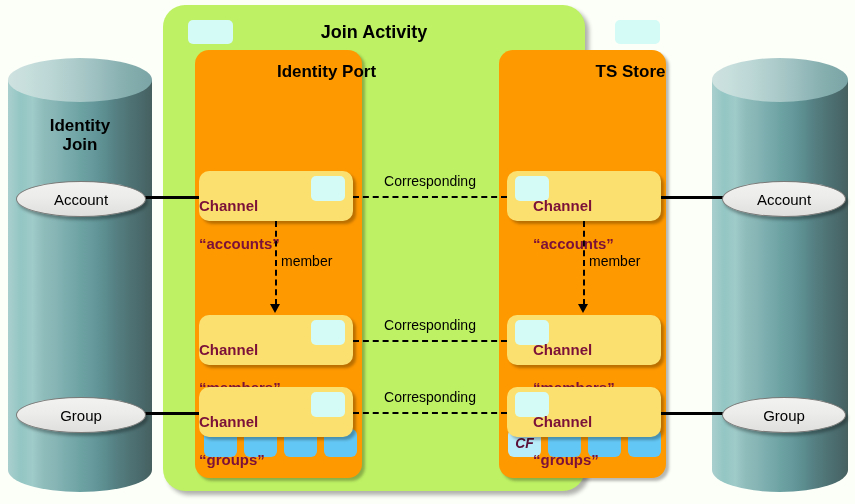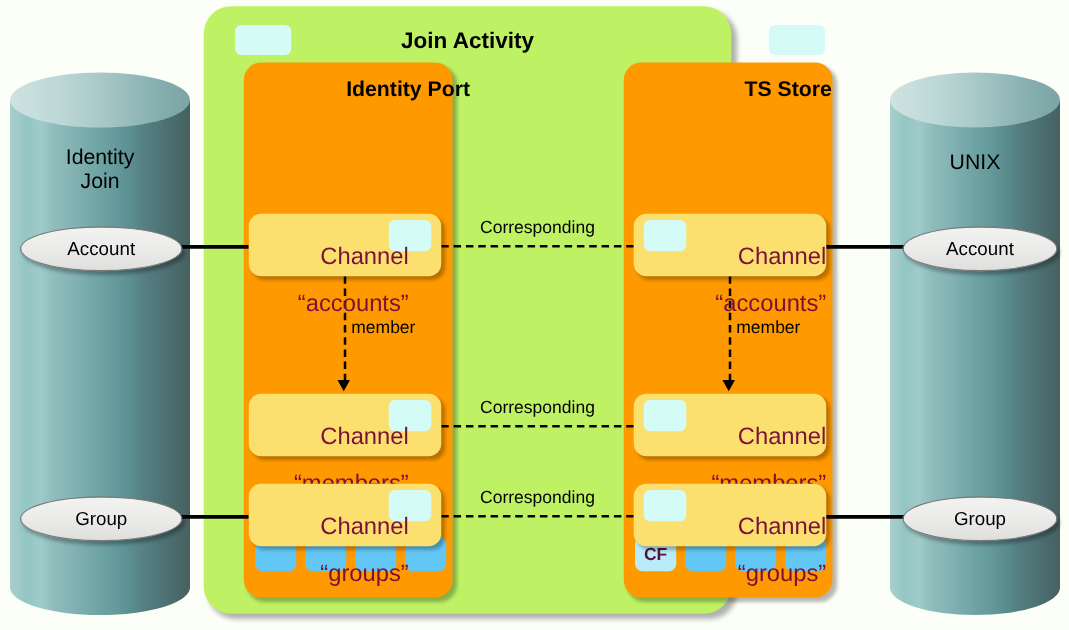--- a/index.html
+++ b/index.html
@@ -16,21 +16,21 @@
   .cyl-bot{position:absolute;left:0;bottom:0;width:100%;height:44px;border-radius:50%;
      background:linear-gradient(to right,
         #a9cfcd 0%, #93c6c4 9%, #9fcbc9 17%, #8ebcbb 25%,
         #87b5b5 33%, #7aacad 41%, #6ea3a4 50%, #669a9c 58%,
         #5c8e90 67%, #557f82 75%, #4f7476 84%, #4a6a6c 92%, #46605f 100%);}
   .cyl-top{position:absolute;left:0;top:0;width:100%;height:44px;border-radius:50%;
      background:linear-gradient(to right,
         #cfe2e0 0%, #c6dedc 14%, #bcd7d6 28%, #b0cecd 42%,
         #a3c4c4 56%, #93b8b9 70%, #84adae 84%, #7aa4a5 100%);}
   .cyl-label{position:absolute;left:0;width:100%;text-align:center;color:#000;
-     font-weight:normal;font-size:17px;line-height:19px;z-index:5;}
+     font-weight:bold;font-size:17px;line-height:19px;z-index:5;}
 
   
   .tag{position:absolute;z-index:6;border-radius:50%;
      background:linear-gradient(to bottom,#f2f2f0 0%,#ececeb 45%,#dfdfde 100%);
      border:1px solid #7a7a78;
      box-shadow:2px 3px 3px rgba(0,0,0,0.30);
      display:flex;align-items:center;justify-content:center;
      color:#000;font-size:15px;}
 
   
@@ -52,43 +52,43 @@
      background:#ff9900;border-radius:14px;
      box-shadow:3px 3px 3px rgba(0,0,0,0.28);}
   #port-identity{left:32px;}
   #port-ts{left:336px;}
   .port-title{position:absolute;left:0;top:12px;width:100%;text-align:center;
      font-weight:bold;font-size:17px;color:#000;margin-left:48px;}
 
   
   .chan{position:absolute;width:154px;height:50px;border-radius:10px;
      background:#fbe070;box-shadow:3px 3px 3px rgba(0,0,0,0.28);z-index:7;}
-  .chan-txt{position:absolute;left:0;top:6px;width:100%;text-align:right;
-     color:#7b1038;font-weight:normal;font-size:19px;line-height:19px;
+  .chan-txt{position:absolute;left:0;top:6px;width:100%;text-align:left;
+     color:#7b1038;font-weight:bold;font-size:15px;line-height:19px;
      white-space:pre-line;}
   .chan-chip{position:absolute;top:5px;width:34px;height:25px;border-radius:5px;
      background:#d4fbf6;}
   .chip-right{right:8px;}
   .chip-left{left:8px;}
   .chan.left .chan-txt{padding-right:26px;box-sizing:border-box;}
   .chan.right .chan-txt{padding-left:26px;box-sizing:border-box;}
 
   
   .dashlink{position:absolute;border-top:2px dashed #000;height:0;z-index:3;}
   .dashlabel{position:absolute;font-size:14px;color:#000;text-align:center;z-index:3;}
 
   
   .vdash{position:absolute;border-left:2px dashed #000;width:0;z-index:6;}
   .vhead{position:absolute;width:0;height:0;z-index:6;
      border-left:5px solid transparent;border-right:5px solid transparent;
      border-top:9px solid #000;}
   .vlabel{position:absolute;font-size:14px;color:#000;z-index:6;}
 
   
-  .bchip{position:absolute;width:33px;height:28px;border-radius:6px;background:#63c7f5;z-index:7;}
+  .bchip{position:absolute;width:33px;height:28px;border-radius:6px;background:#63c7f5;z-index:7;font-style:italic;}
   .bchip.cf{display:flex;align-items:center;justify-content:center;
      color:#5a1038;font-weight:bold;font-size:14px;background:#b8ecfb;}
 </style>
 </head>
 <body>
 
 <div id="stage">
 
   <div class="cyl" id="cyl-left" style="left:8px;top:58px;width:144px;height:434px;">
     <div class="cyl-bot"></div>
@@ -103,21 +103,20 @@
     <span>Account</span>
   </div>
   <div class="tag" id="tag-l-group" style="left:16px;top:397px;width:128px;height:34px;">
     <span>Group</span>
   </div>
 
   <div class="cyl" id="cyl-right" style="left:712px;top:58px;width:136px;height:434px;">
     <div class="cyl-bot"></div>
     <div class="cyl-body"></div>
     <div class="cyl-top"></div>
-    <div class="cyl-label" style="top:62px;">UNIX</div>
   </div>
   <div class="tag" id="tag-r-account" style="left:722px;top:181px;width:122px;height:34px;">
     <span>Account</span>
   </div>
   <div class="tag" id="tag-r-group" style="left:722px;top:397px;width:122px;height:34px;">
     <span>Group</span>
   </div>
 
   <div class="wire" style="left:137px;top:196px;width:62px;"></div>
   <div class="wire" style="left:137px;top:412px;width:62px;"></div>

